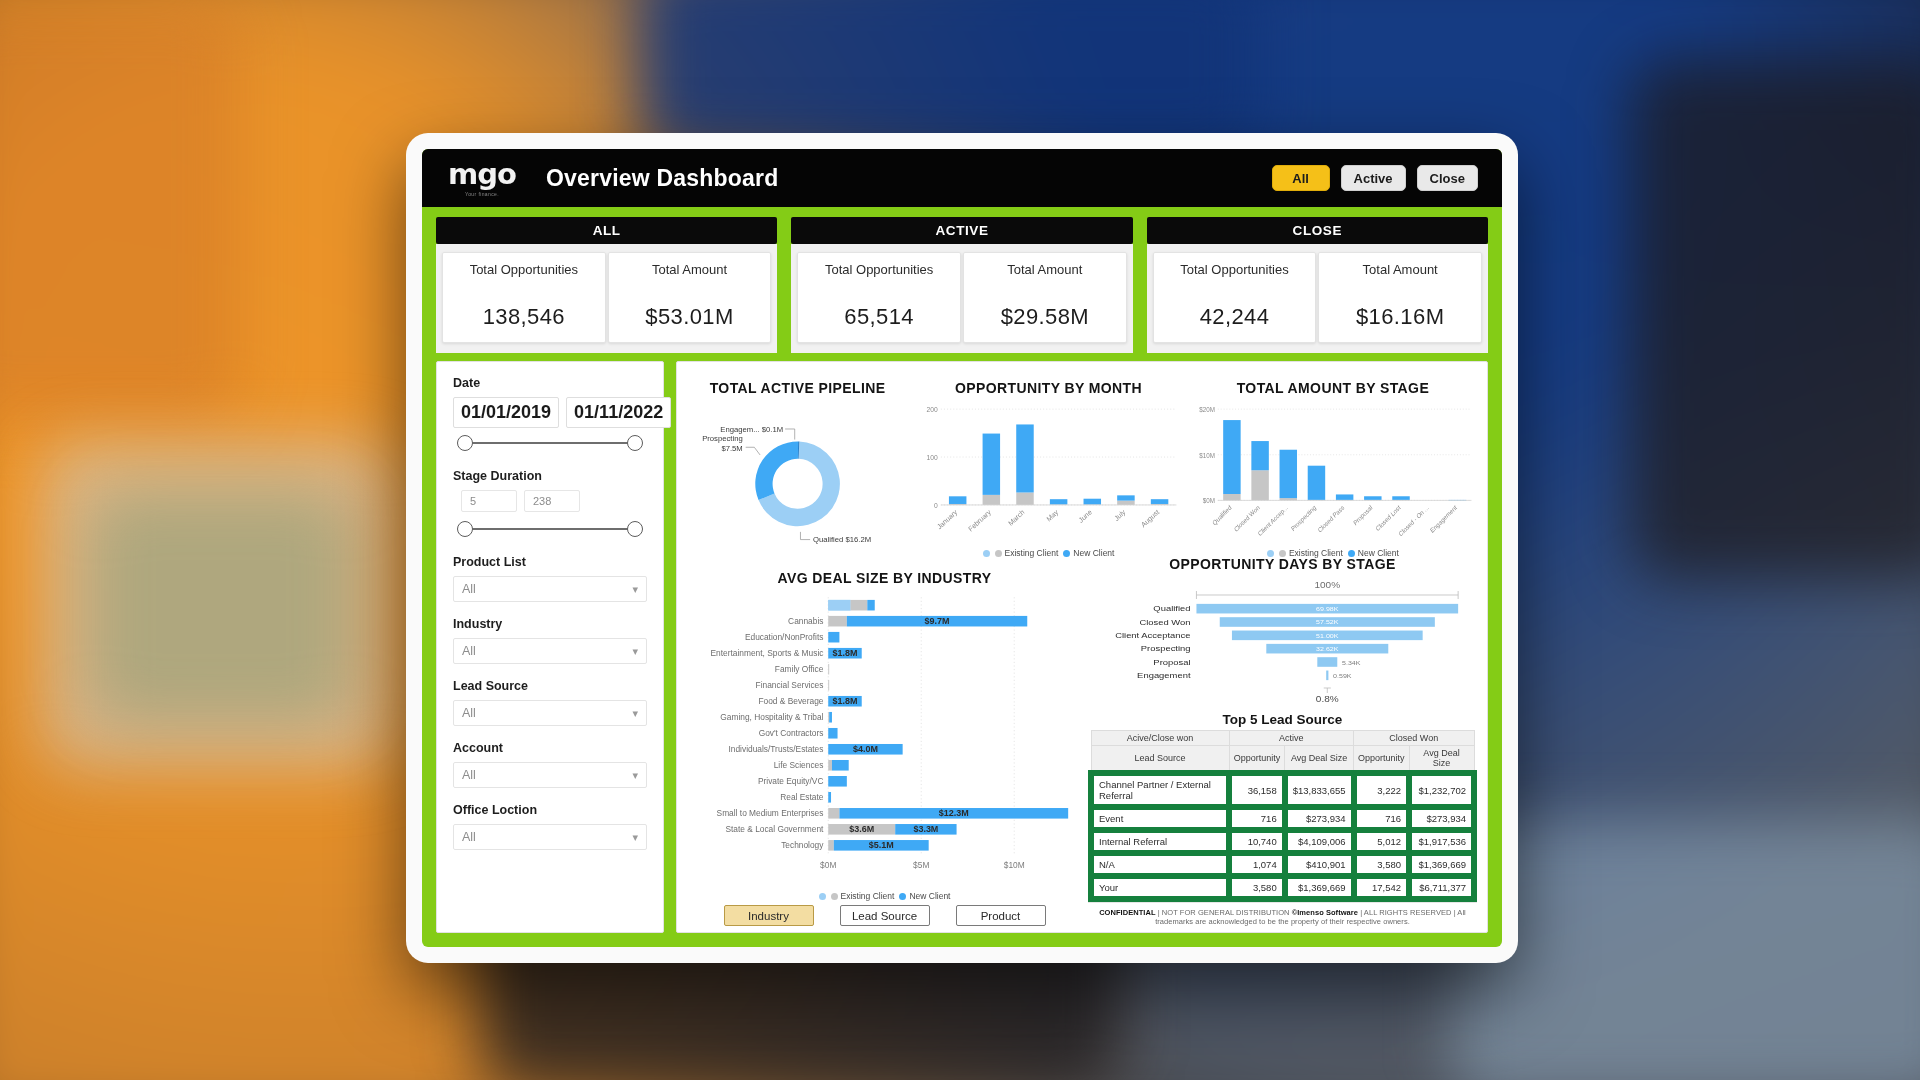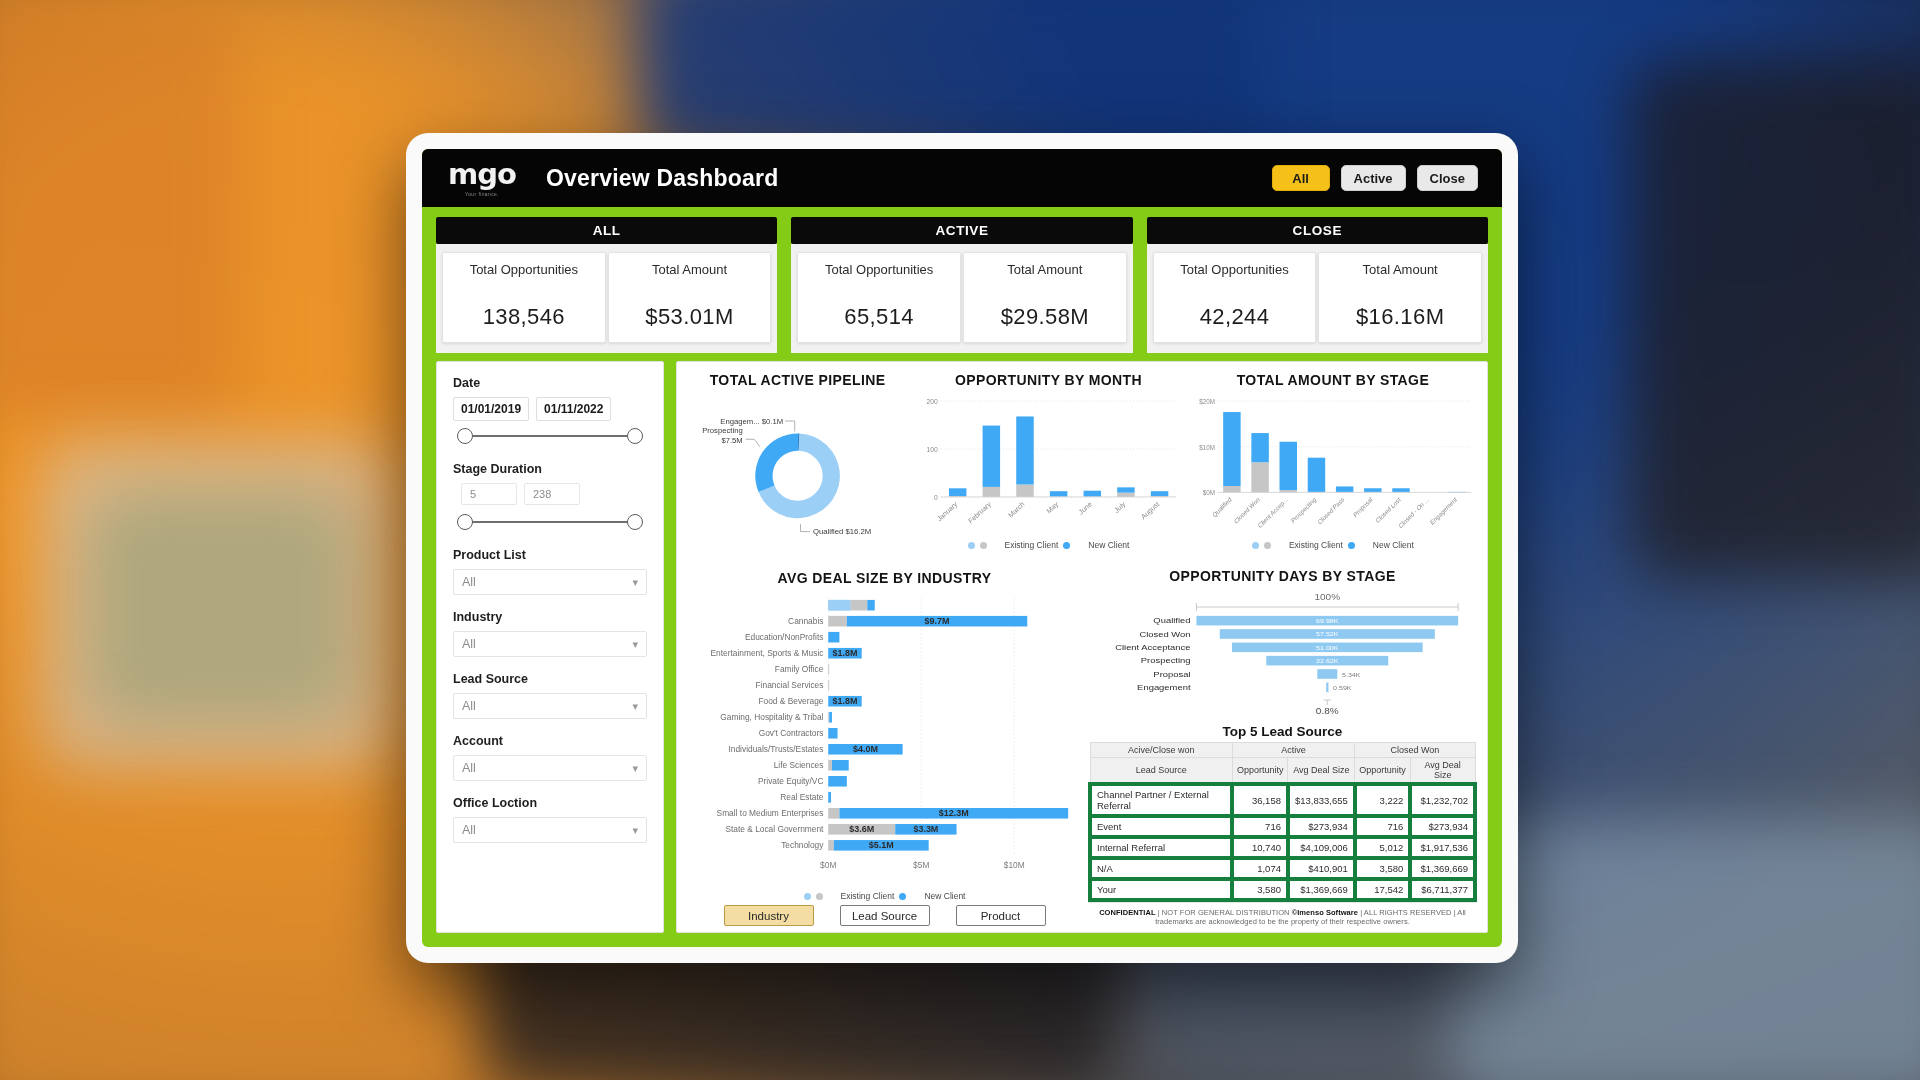--- a/index.html
+++ b/index.html
@@ -86,21 +86,21 @@
   .main { display:flex; gap:12px; padding:2px 14px 14px 14px; flex:1; min-height:0; }
   .panel { background:#fff; border:1px solid #e2e2e2; border-radius:2px; }
 
   
   .sidebar { width:228px; flex:0 0 228px; padding:14px 16px; }
   .f-label { font-size:12.5px; font-weight:700; color:#1e1e1e; margin-bottom:7px; }
   .f-group { margin-bottom:15px; }
   .date-inputs { display:flex; gap:7px; margin-bottom:4px; }
   .date-box {
     border:1px solid #dedede; border-radius:2px; padding:4px 7px;
-    font-size:12px; font-weight:700; color:#1a1a1a; background:#fff;
+    font-size:18px; font-weight:700; color:#1a1a1a; background:#fff;
   }
   .num-inputs { display:flex; gap:7px; margin-bottom:6px; padding-left:8px; }
   .num-box {
     border:1px solid #e6e6e6; border-radius:2px; padding:4px 8px; min-width:56px;
     font-size:11px; color:#8c8c8c; background:#fff;
   }
   .slider { position:relative; height:22px; margin:2px 4px 0 4px; }
   .slider .track { position:absolute; left:10px; right:10px; top:10px; height:2px; background:#6e6e6e; }
   .slider .knob {
     position:absolute; top:3px; width:16px; height:16px; border-radius:50%;
@@ -108,60 +108,60 @@
   }
   .slider .knob.left { left:0; }
   .slider .knob.right { right:0; }
   .select {
     border:1px solid #e4e4e4; border-radius:2px; height:26px; display:flex; align-items:center;
     padding:0 8px; font-size:12.5px; color:#8d8d8d; background:#fff; cursor:pointer;
   }
   .select .chev { margin-left:auto; color:#9a9a9a; font-size:11px; }
 
   
-  .charts { flex:1; min-width:0; padding:10px 10px 6px 10px; display:flex; flex-direction:column; }
+  .charts { flex:1; min-width:0; padding:18px 10px 6px 10px; display:flex; flex-direction:column; }
   .chart-title {
     text-align:center; font-size:14px; font-weight:700; color:#141414;
     letter-spacing:0.4px; margin-bottom:4px;
   }
   .row1 { display:flex; gap:6px; height:178px; }
   .row2 { display:flex; gap:6px; flex:1; min-height:0; margin-top:6px;align-items:flex-end; }
   .cell { flex:1; min-width:0; display:flex; flex-direction:column; }
   .cell.c-pipeline { flex:0 0 28%; }
   .cell.c-month { flex:0 0 34%; }
   .cell.c-stage { flex:1; }
   .cell.c-industry { flex:0 0 50%; }
   .cell.c-days { flex:1; }
 
   .legend {
     display:flex; align-items:center; justify-content:center; gap:5px;
     font-size:8.5px; color:#4a4a4a; margin-top:2px;
   }
   .legend .dot { width:7px; height:7px; border-radius:50%; display:inline-block; }
-  .legend .sw { display:flex; align-items:center; gap:18px; }
+  .legend .sw { display:flex; align-items:center; gap:3px; }
 
   svg { display:block; width:100%; height:100%; }
 
   
   .toggles { display:flex; gap:26px; justify-content:center; margin-top:4px; }
   .tgl {
     width:90px; height:21px; border:1.4px solid #7a7a7a; border-radius:2px;
     display:flex; align-items:center; justify-content:center;
     font-size:11.5px; color:#2a2a2a; background:#fff; cursor:pointer;
   }
   .tgl.sel { background:#f3dda2; border-color:#b99a45; }
 
   
   .tbl-title { text-align:center; font-size:13.5px; font-weight:700; color:#141414; margin-bottom:3px; }
   table.lead { width:100%; border-collapse:collapse; font-size:9.5px; color:#2d2d2d; }
   table.lead th {
     background:#f0f0f0; border:1px solid #dcdcdc; font-weight:400; color:#3a3a3a;
     padding:2px 4px; text-align:center; font-size:9px;
   }
-  table.lead td { border:4px solid #15803d; padding:3px 5px; font-size:9.5px; }
+  table.lead td { border:6px solid #15803d; padding:3px 5px; font-size:9.5px; }
   table.lead td.num { text-align:right; }
   table.lead td.src { text-align:left; }
 
   
   .footer {
     margin-top:auto; border-top:1px solid #e6e6e6; padding-top:5px;
     text-align:center; font-size:7.5px; color:#6a6a6a; letter-spacing:0.05px;
   }
   .footer b { color:#111; }
 </style>

